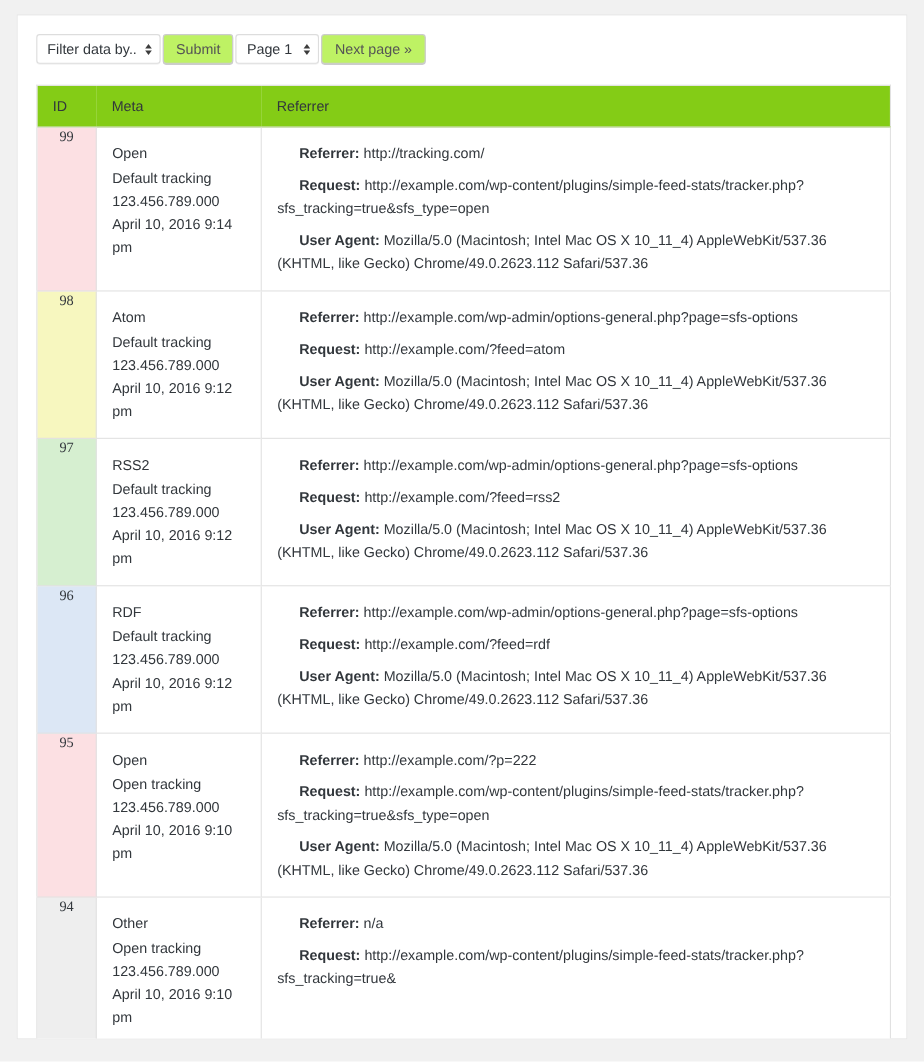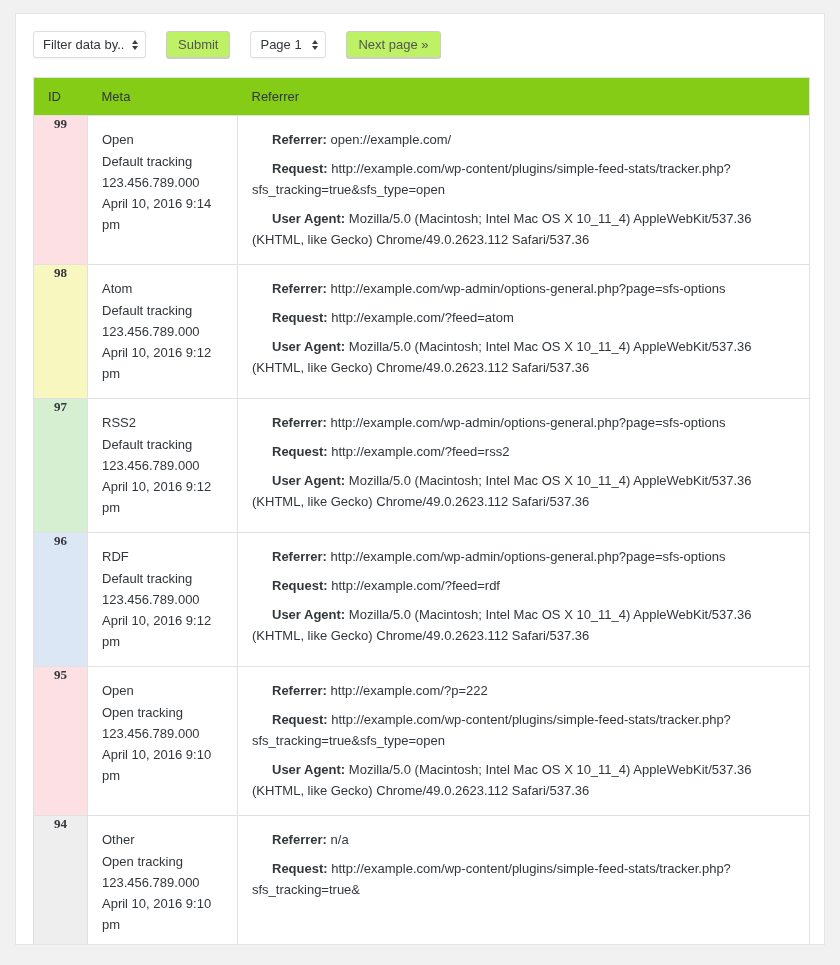--- a/index.html
+++ b/index.html
@@ -29,21 +29,21 @@
     padding: 17px 0 0 17px;
     font-size: 17px;
     font-weight: bold;
     color: #23282d;
     letter-spacing: 0.1px;
   }
   .toolbar {
     display: flex;
     align-items: center;
     padding: 17px 0 0 17px;
-    gap: 20px;
+    gap: 2px;
   }
   .select-wrap {
     position: relative;
     display: inline-flex;
     align-items: center;
     height: 27px;
     background: #ffffff;
     border: 1px solid #ddd;
     border-radius: 3px;
     box-shadow: 0 1px 0 rgba(0,0,0,0.04);
@@ -122,21 +122,21 @@
     color: #32373c;
   }
   col.c-id { width: 54px; }
   col.c-meta { width: 150px; }
   col.c-details { width: 572px; }
 
   td.id-cell {
     text-align: center;
     vertical-align: middle;
     font-family: "Liberation Serif", serif;
-    font-weight: bold;
+    font-weight: normal;
     font-size: 21px;
     color: #464646;
     padding: 0;
   }
   td.meta-cell {
     padding: 13px 12px 14px 14px;
     border-left: 1px solid #e1e1e1;
     line-height: 21px;
     color: #32373c;
   }
@@ -202,21 +202,21 @@
       <tbody id="tbody">
           <tr>
             <td class="id-cell" style="background: rgb(252, 224, 227);">99</td>
             <td class="meta-cell">
               <span class="m-line m-title">Open</span>
               <span class="m-line">Default tracking</span>
               <span class="m-line">123.456.789.000</span>
               <span class="m-line">April 10, 2016 9:14 pm</span>
             </td>
             <td class="details-cell">
-              <span class="d-line"><span class="d-label">Referrer:</span> <span class="d-val">open://example.com/</span></span>
+              <span class="d-line"><span class="d-label">Referrer:</span> <span class="d-val">http://tracking.com/</span></span>
               <span class="d-line"><span class="d-label">Request:</span> <span class="d-val">http://example.com/wp-content/plugins/simple-feed-stats/tracker.php?sfs_tracking=true&amp;sfs_type=open</span></span>
               <span class="d-line"><span class="d-label">User Agent:</span> <span class="d-val">Mozilla/5.0 (Macintosh; Intel Mac OS X 10_11_4) AppleWebKit/537.36 (KHTML, like Gecko) Chrome/49.0.2623.112 Safari/537.36</span></span>
             </td>
           </tr>
           <tr>
             <td class="id-cell" style="background: rgb(247, 247, 191);">98</td>
             <td class="meta-cell">
               <span class="m-line m-title">Atom</span>
               <span class="m-line">Default tracking</span>
               <span class="m-line">123.456.789.000</span>

